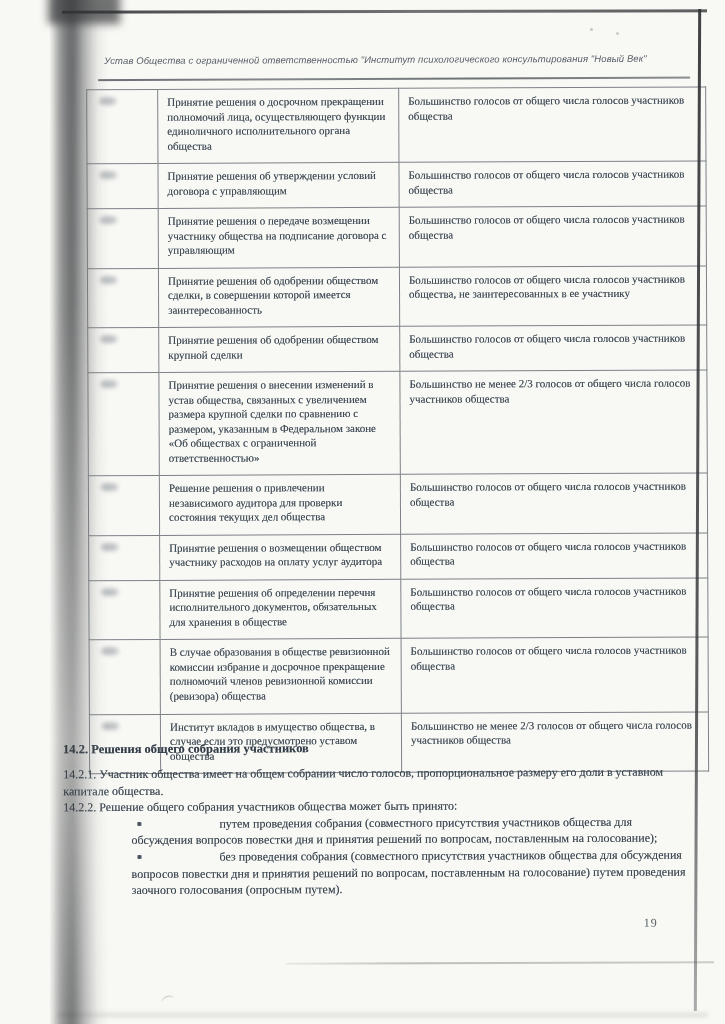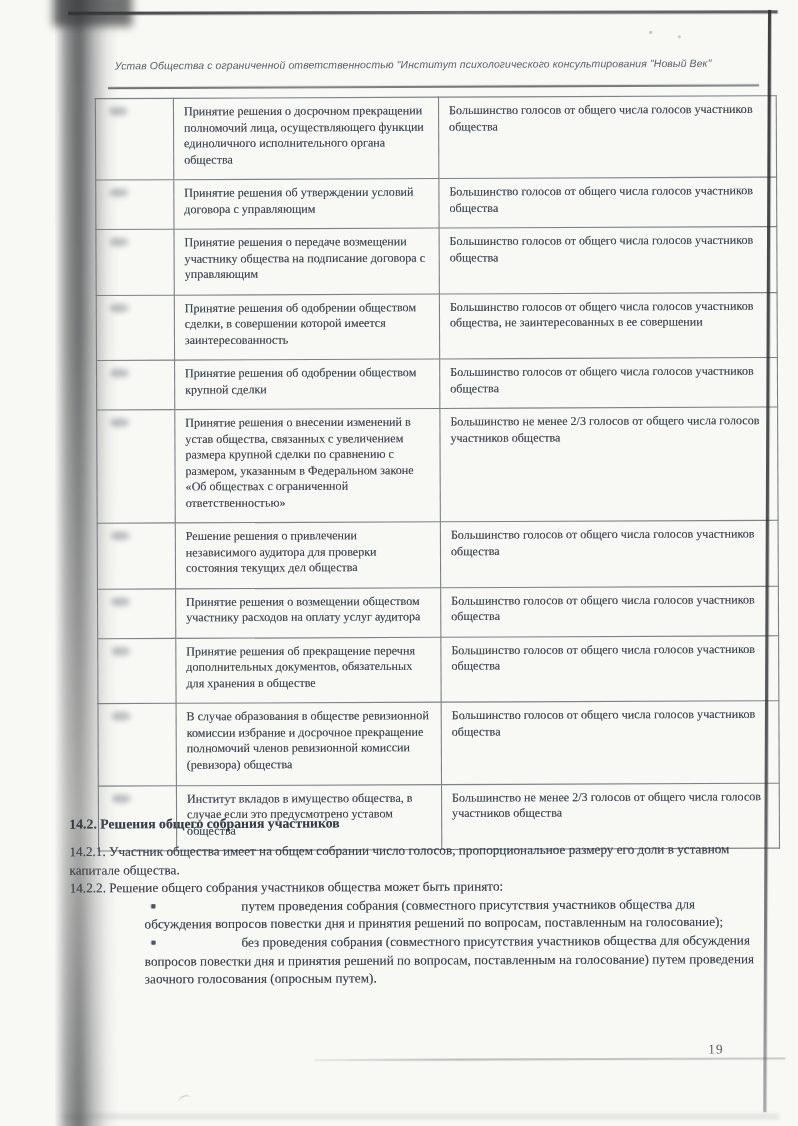--- a/index.html
+++ b/index.html
@@ -82,21 +82,21 @@
   .btext  { text-indent: 88px; }
   .dot {
     position: absolute; left: 74px; top: 6px;
     width: 4px; height: 4px;
     background: #4a545e;
     border-radius: 1px;
     filter: blur(0.3px);
   }
 
   .page-number {
-    position: absolute; left: 642px; top: 948px;
+    position: absolute; left: 642px; top: 917px;
     font-size: 12px;
     color: #555c62;
     letter-spacing: 1px;
   }
 
   
   .edge-left {
     position: absolute; left: 50px; top: -6px; width: 58px; height: 1036px;
     background: linear-gradient(90deg,
       rgba(255,255,255,0) 0%,
@@ -193,21 +193,21 @@
               <div class="smudge"></div>
             </td>
           <td class="c-item">Принятие решения о передаче возмещении участнику общества на подписание договора с управляющим</td>
           <td class="c-rule">Большинство голосов от общего числа голосов участников общества</td>
         </tr>
         <tr>
           <td class="c-num">
               <div class="smudge"></div>
             </td>
           <td class="c-item">Принятие решения об одобрении обществом сделки, в совершении которой имеется заинтересованность</td>
-          <td class="c-rule">Большинство голосов от общего числа голосов участников общества, не заинтересованных в ее совершении</td>
+          <td class="c-rule">Большинство голосов от общего числа голосов участников общества, не заинтересованных в ее участнику</td>
         </tr>
         <tr>
           <td class="c-num">
               <div class="smudge"></div>
             </td>
           <td class="c-item">Принятие решения об одобрении обществом крупной сделки</td>
           <td class="c-rule">Большинство голосов от общего числа голосов участников общества</td>
         </tr>
         <tr>
           <td class="c-num">
@@ -227,21 +227,21 @@
           <td class="c-num">
               <div class="smudge"></div>
             </td>
           <td class="c-item">Принятие решения о возмещении обществом участнику расходов на оплату услуг аудитора</td>
           <td class="c-rule">Большинство голосов от общего числа голосов участников общества</td>
         </tr>
         <tr>
           <td class="c-num">
               <div class="smudge"></div>
             </td>
-          <td class="c-item">Принятие решения об прекращение перечня дополнительных документов, обязательных для хранения в обществе</td>
+          <td class="c-item">Принятие решения об определении перечня исполнительного документов, обязательных для хранения в обществе</td>
           <td class="c-rule">Большинство голосов от общего числа голосов участников общества</td>
         </tr>
         <tr>
           <td class="c-num">
               <div class="smudge"></div>
             </td>
           <td class="c-item">В случае образования в обществе ревизионной комиссии избрание и досрочное прекращение полномочий членов ревизионной комиссии (ревизора) общества</td>
           <td class="c-rule">Большинство голосов от общего числа голосов участников общества</td>
         </tr>
         <tr>

